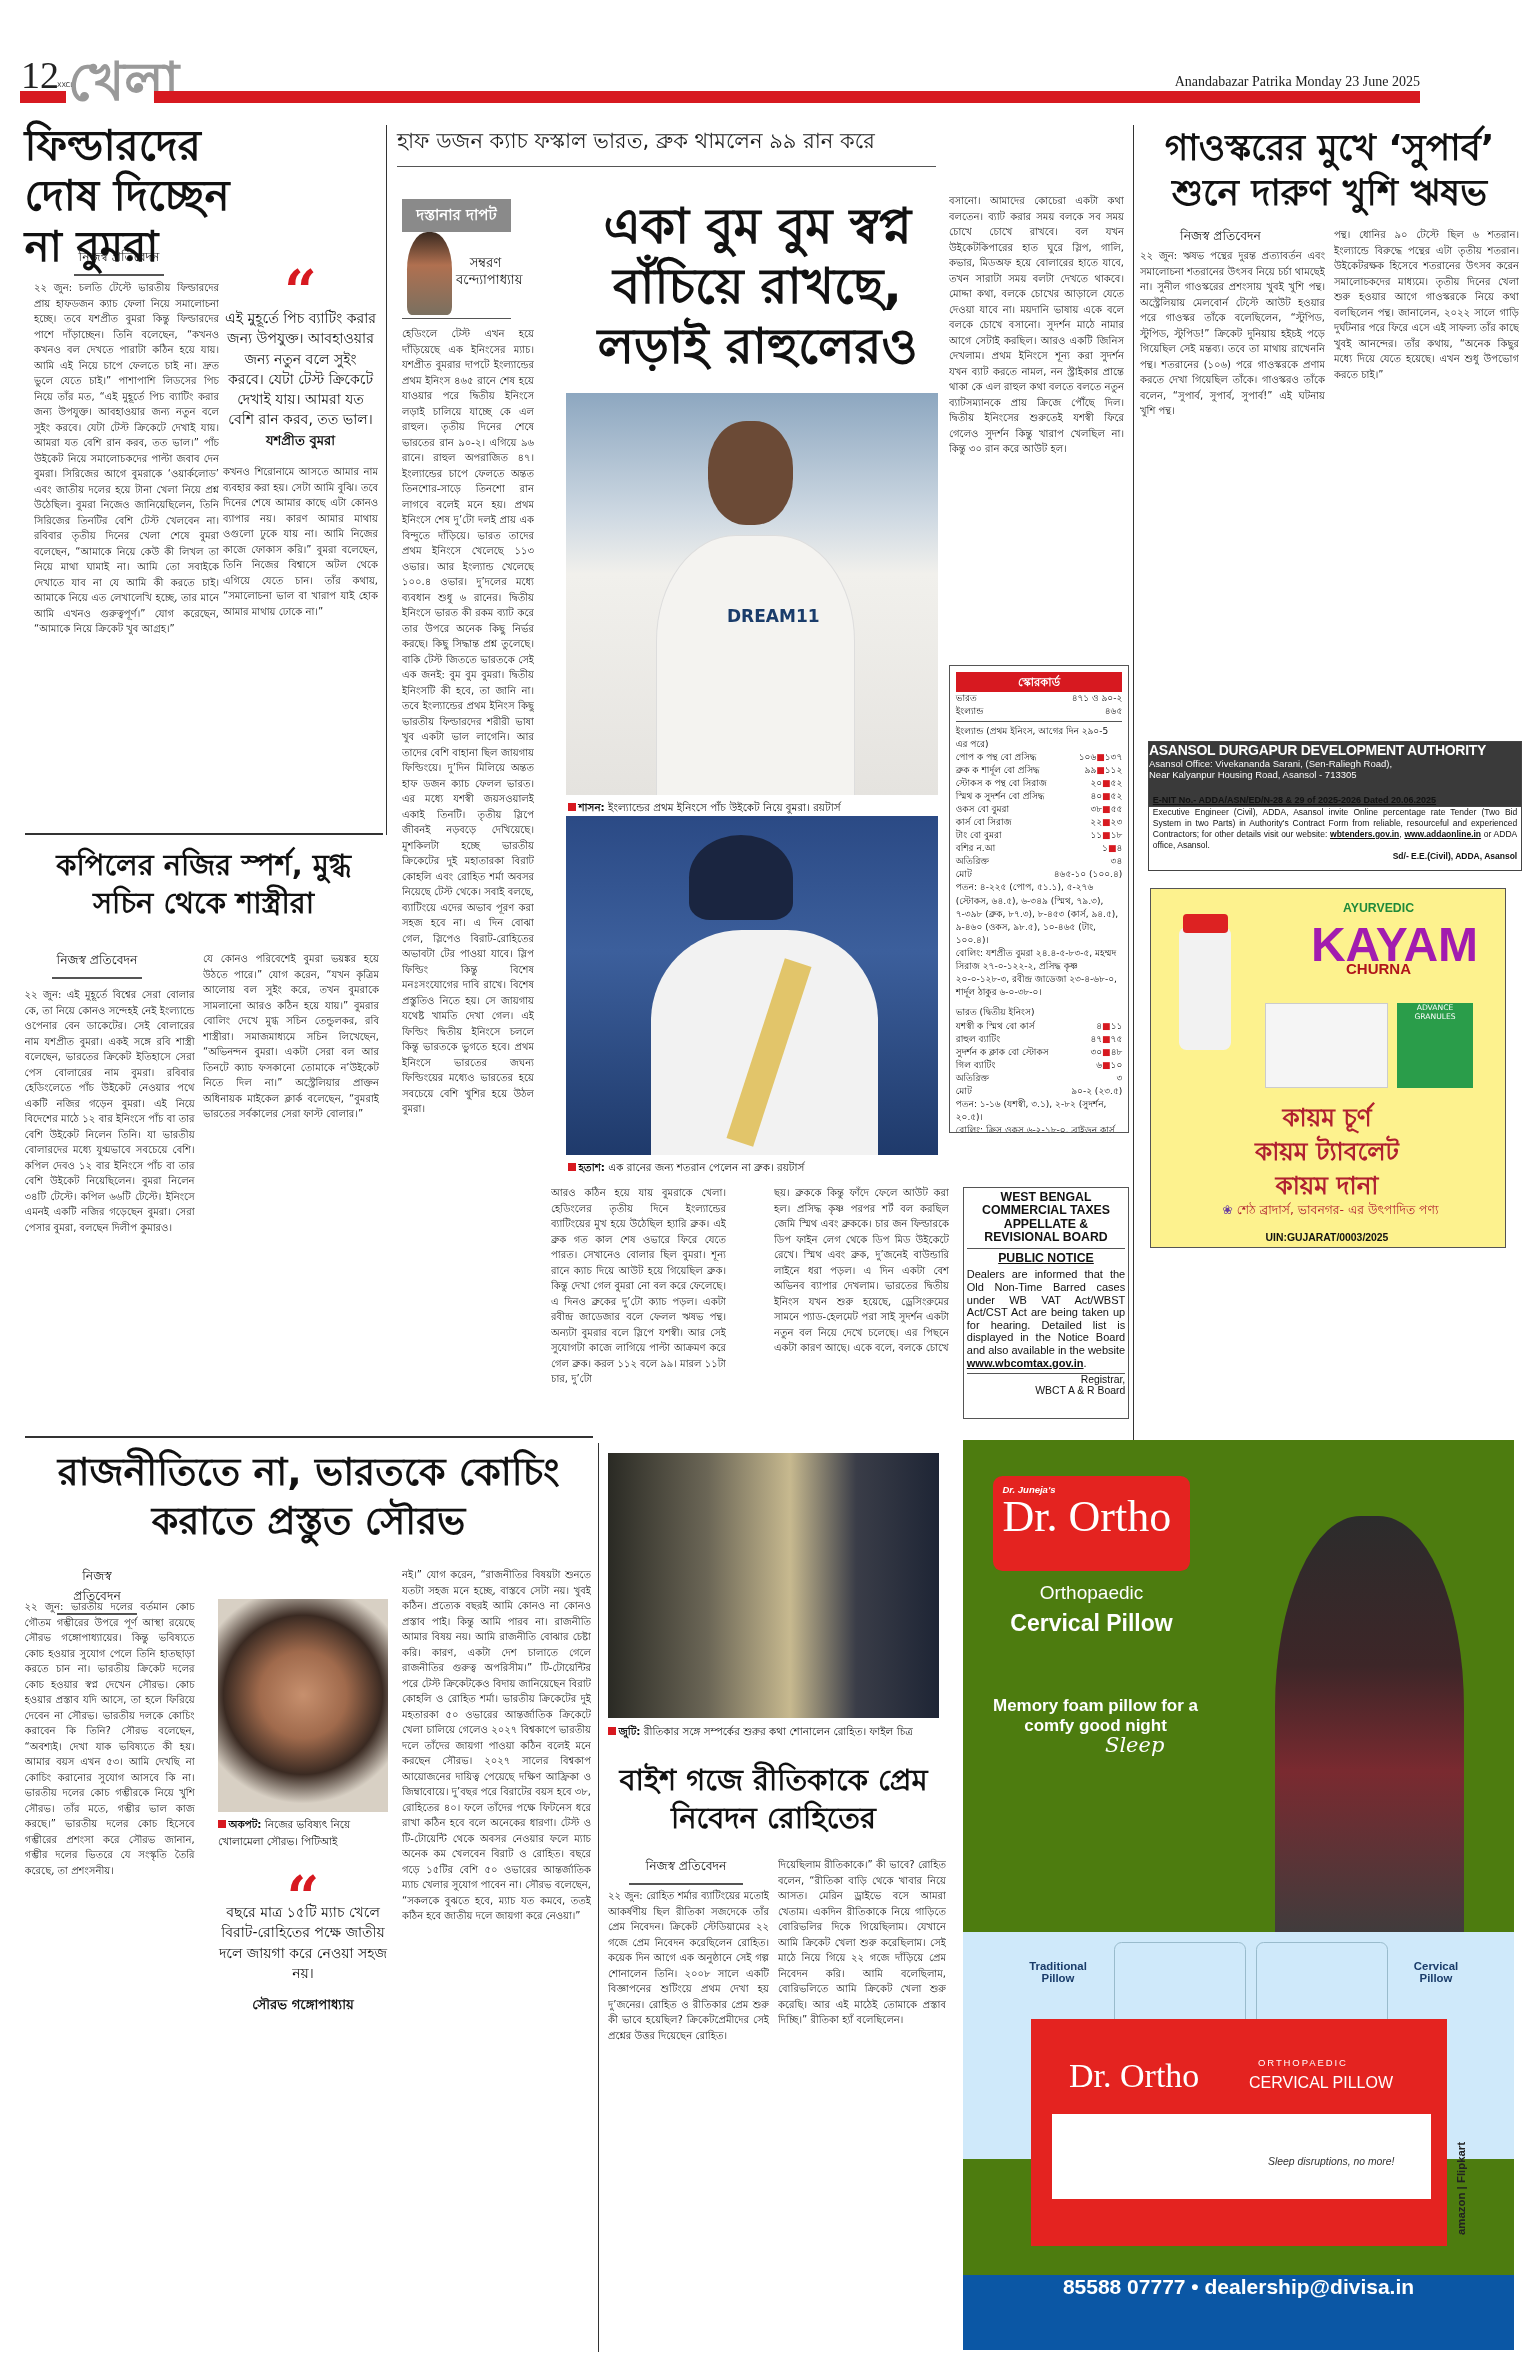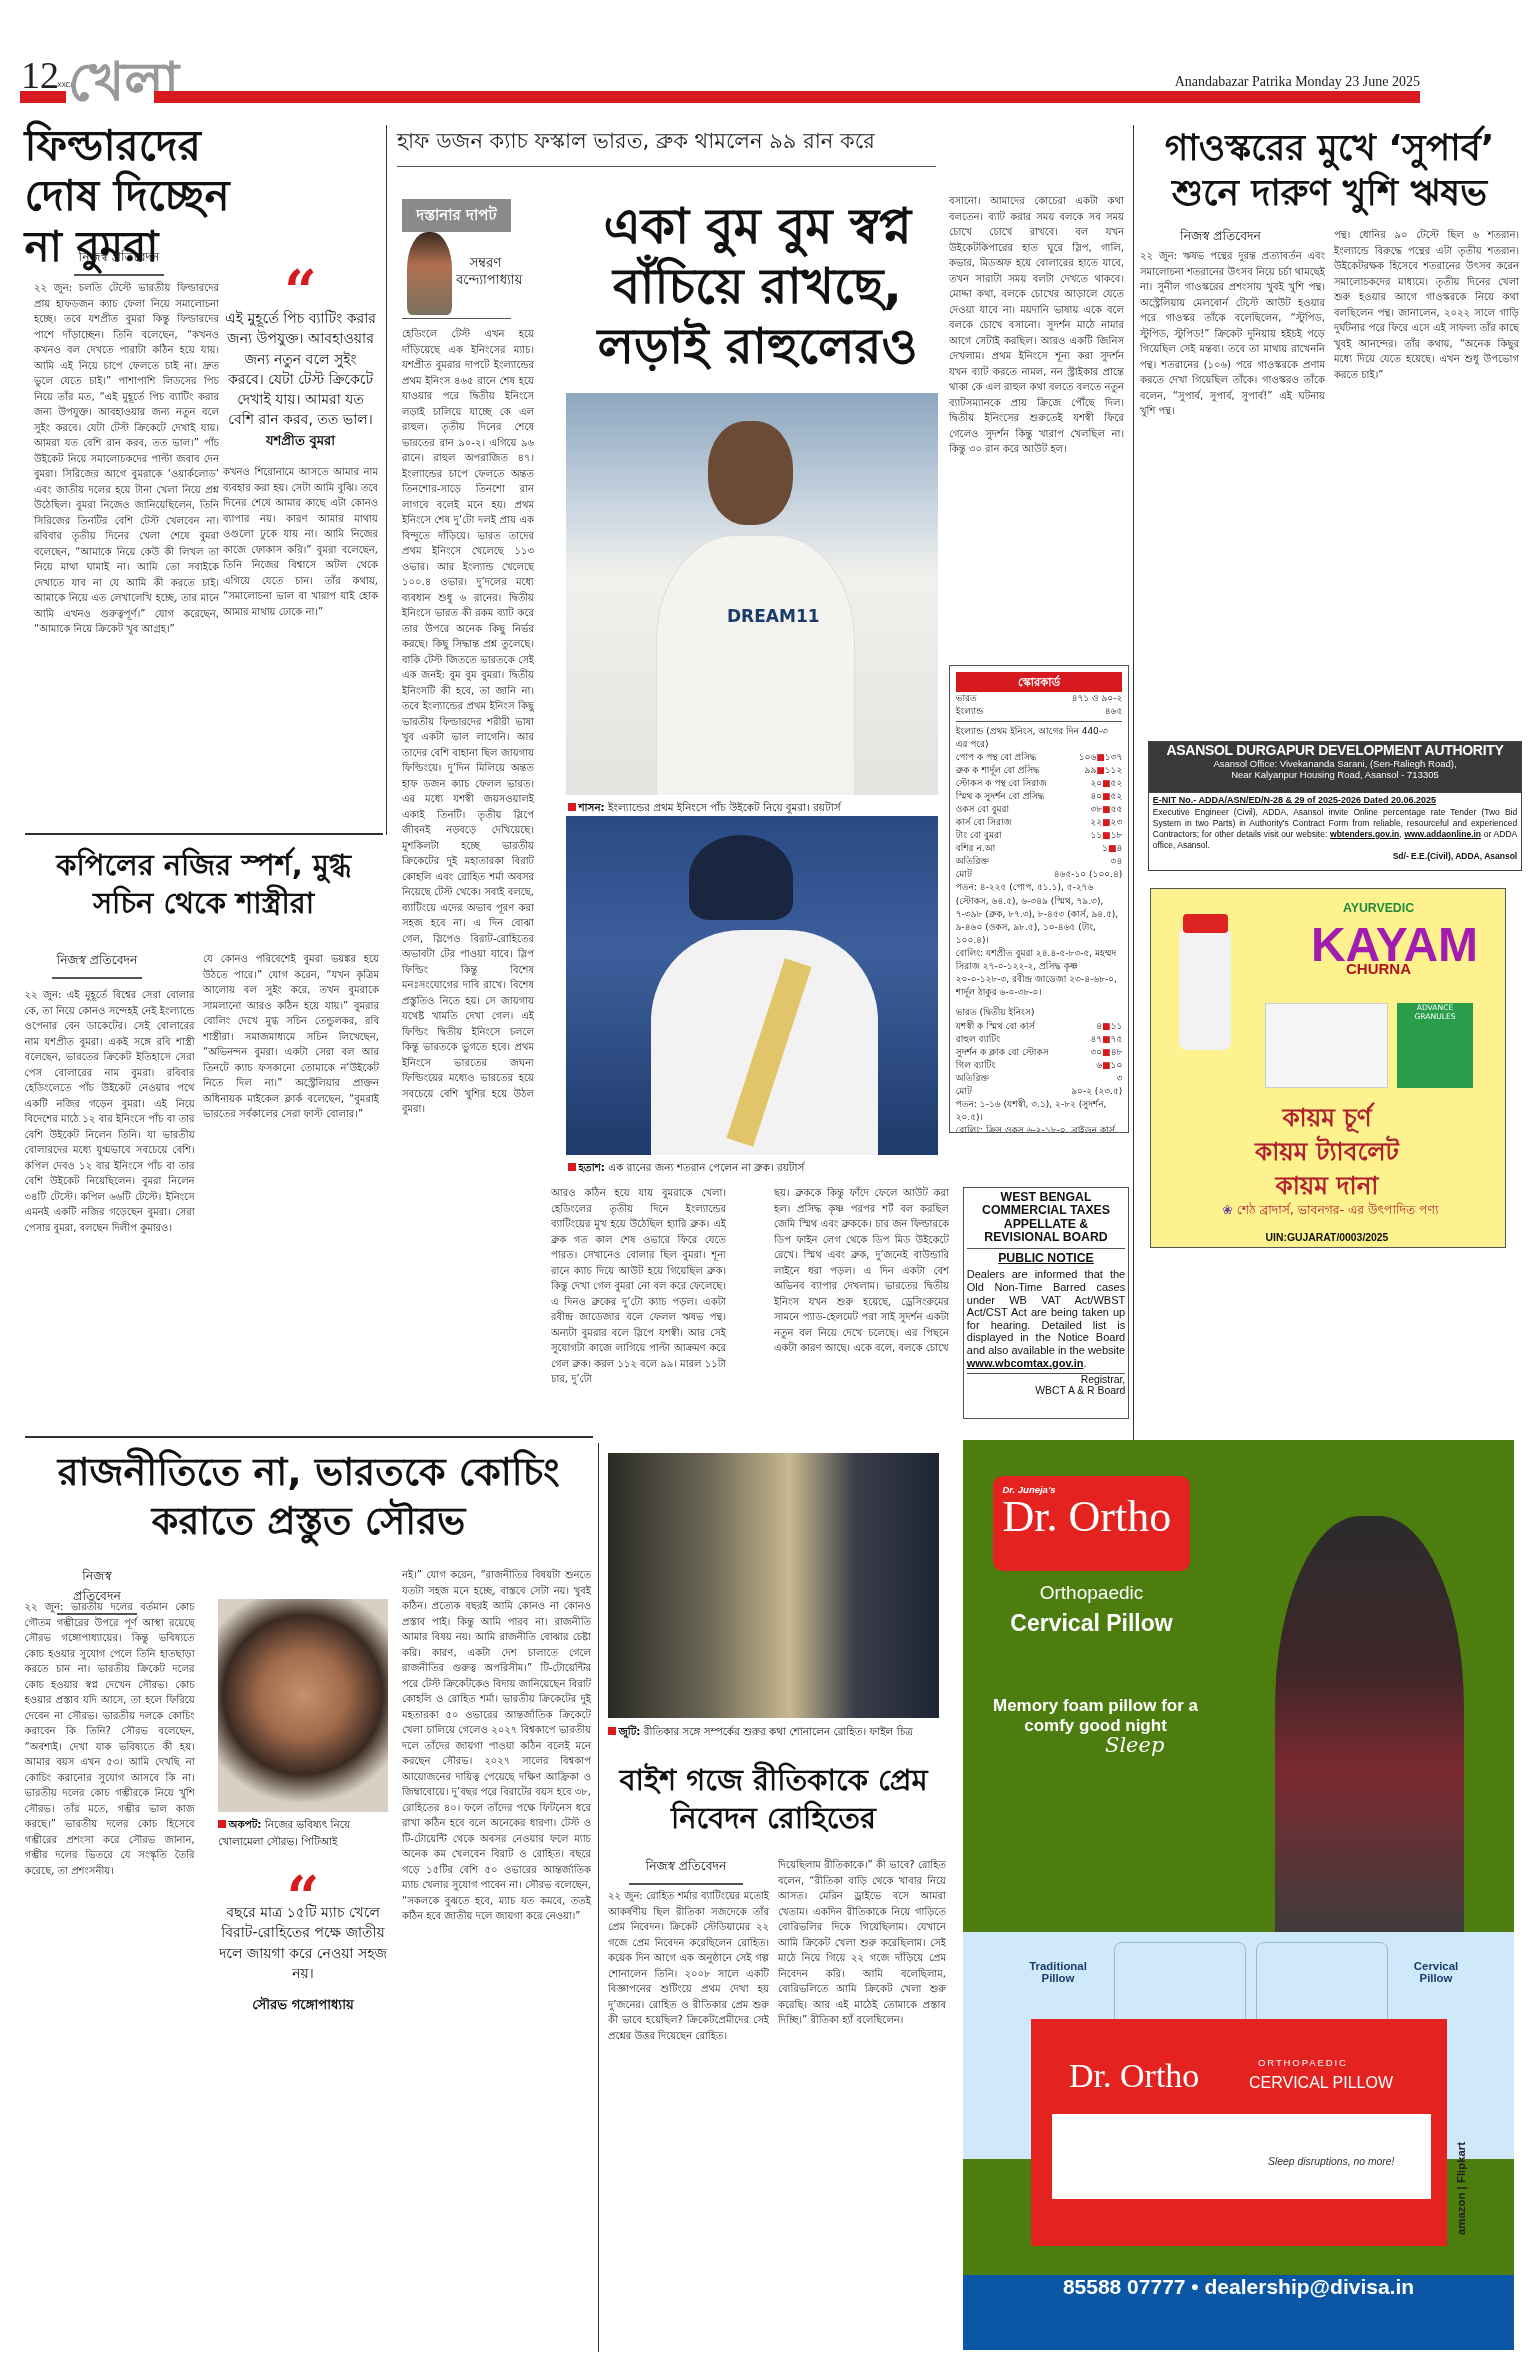--- a/index.html
+++ b/index.html
@@ -83,21 +83,21 @@
 <div class="abs score" style="left:949px;top:665px;width:180px;height:468px">
   <div class="hd">স্কোরকার্ড</div>
   <div class="row">
       <span>ভারত</span>
       <span>৪৭১ ও ৯০-২</span>
     </div>
   <div class="row" style="border-bottom:0.9px solid #555;padding-bottom:2.8px;margin-bottom:2.8px">
       <span>ইংল্যান্ড</span>
       <span>৪৬৫</span>
     </div>
-  <div>ইংল্যান্ড (প্রথম ইনিংস, আগের দিন 440-৩ এর পরে)</div>
+  <div>ইংল্যান্ড (প্রথম ইনিংস, আগের দিন ২৯০-5 এর পরে)</div>
   <div id="eng-bat">
       <div class="row">
         <span>পোপ ক পন্থ বো প্রসিদ্ধ</span>
         <span><span>১০৬</span><span class="red">■</span><span>১৩৭</span></span>
       </div>
       <div class="row">
         <span>ব্রুক ক শার্দূল বো প্রসিদ্ধ</span>
         <span><span>৯৯</span><span class="red">■</span><span>১১২</span></span>
       </div>
       <div class="row">
@@ -167,21 +167,21 @@
   <div>বোলিং: ক্রিস ওকস ৬-২-১৮-০, ব্রাইডন কার্স ৫-০-২৭-১, জশ টাং ৫-০-১৫-০, শোয়েব বশির ২.৫-১-১১-০, বেন স্টোকস ৫-১-১৮-১।</div>
 </div>
 
 <div class="abs vrule" style="left:1133px;top:125px;height:2205px"></div>
 
 <div class="abs hl" style="left:1145px;top:125px;width:369px;font-size:36px;text-align:center;line-height:1.25">গাওস্করের মুখে ‘সুপার্ব’ শুনে দারুণ খুশি ঋষভ</div>
 <div class="abs byline" style="left:1173px;top:227px;width:95px;border:none">নিজস্ব প্রতিবেদন</div>
 <div class="abs body" style="left:1140px;top:248px;width:185px;height:473px">২২ জুন: ঋষভ পন্থের দুরন্ত প্রত্যাবর্তন এবং সমালোচনা শতরানের উৎসব নিয়ে চর্চা থামছেই না। সুনীল গাওস্করের প্রশংসায় খুবই খুশি পন্থ। অস্ট্রেলিয়ায় মেলবোর্ন টেস্টে আউট হওয়ার পরে গাওস্কর তাঁকে বলেছিলেন, “স্টুপিড, স্টুপিড, স্টুপিড!” ক্রিকেট দুনিয়ায় হইচই পড়ে গিয়েছিল সেই মন্তব্য। তবে তা মাথায় রাখেননি পন্থ। শতরানের (১০৬) পরে গাওস্করকে প্রণাম করতে দেখা গিয়েছিল তাঁকে। গাওস্করও তাঁকে বলেন, “সুপার্ব, সুপার্ব, সুপার্ব!” এই ঘটনায় খুশি পন্থ।</div>
 <div class="abs body" style="left:1334px;top:227px;width:185px;height:492px">পন্থ। ধোনির ৯০ টেস্টে ছিল ৬ শতরান। ইংল্যান্ডে বিরুদ্ধে পন্থের এটা তৃতীয় শতরান। উইকেটরক্ষক হিসেবে শতরানের উৎসব করেন সমালোচকদের মাধ্যমে। তৃতীয় দিনের খেলা শুরু হওয়ার আগে গাওস্করকে নিয়ে কথা বলছিলেন পন্থ। জানালেন, ২০২২ সালে গাড়ি দুর্ঘটনার পরে ফিরে এসে এই সাফল্য তাঁর কাছে খুবই আনন্দের। তাঁর কথায়, “অনেক কিছুর মধ্যে দিয়ে যেতে হয়েছে। এখন শুধু উপভোগ করতে চাই।”</div>
 
-<div class="abs adda" style="left:1148px;top:741px;width:374px;height:52px;text-align:center">
+<div class="abs adda" style="left:1148px;top:741px;width:374px;height:66px;">
   <div style="font-size:14px;font-weight:bold;font-family:'Liberation Sans',sans-serif;letter-spacing:-0.3px">ASANSOL DURGAPUR DEVELOPMENT AUTHORITY</div>
   <div style="font-size:9.5px;font-family:'Liberation Sans',sans-serif">Asansol Office: Vivekananda Sarani, (Sen-Raliegh Road),</div>
   <div style="font-size:9.5px;font-family:'Liberation Sans',sans-serif">Near Kalyanpur Housing Road, Asansol - 713305</div>
 </div>
 <div class="abs" style="left:1148px;top:793px;width:374px;height:78px;border:1.9px solid #444;border-top:none;font-family:'Liberation Sans',sans-serif;font-size:8.5px;padding:1.9px 3.8px;line-height:1.3;text-align:justify">
   <div style="font-weight:bold;text-decoration:underline;font-size:9px">E-NIT No.- ADDA/ASN/ED/N-28 &amp; 29 of 2025-2026 Dated 20.06.2025</div>
   <span>Executive Engineer (Civil), ADDA, Asansol invite Online percentage rate Tender (Two Bid System in two Parts) in Authority's Contract Form from reliable, resourceful and experienced Contractors; for other details visit our website:</span>
   <a style="font-weight:bold;text-decoration:underline;color:#111">wbtenders.gov.in</a>,
   <a style="font-weight:bold;text-decoration:underline;color:#111">www.addaonline.in</a>
   <span>or ADDA office, Asansol.</span>

